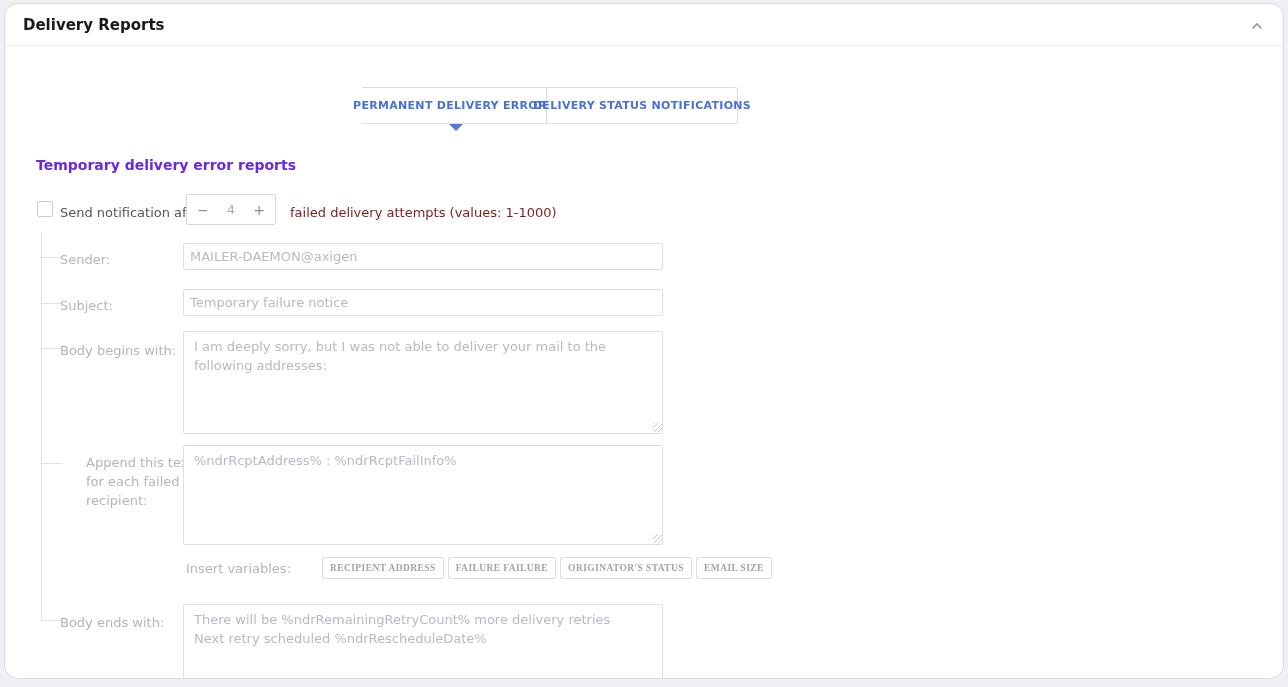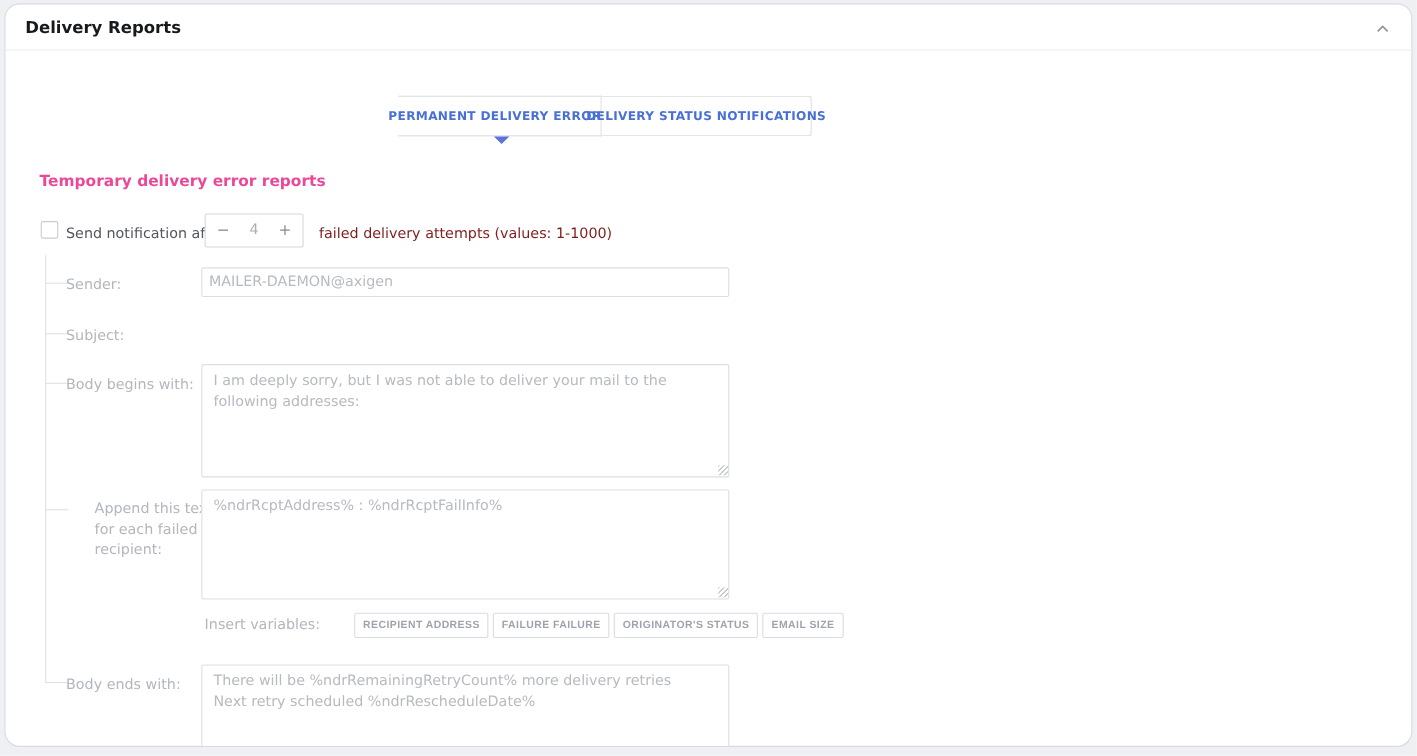--- a/index.html
+++ b/index.html
@@ -81,21 +81,21 @@
     border-left: 7px solid transparent;
     border-right: 7px solid transparent;
     border-top: 7px solid #5a73d9;
     z-index: 3;
   }
   .section-title {
     position: absolute;
     left: 31px; top: 153px;
     font-size: 14px;
     font-weight: 700;
-    color: #ec4899;
+    color: #6d28d9;
   }
   
   .checkbox {
     position: absolute;
     left: 32px; top: 197px;
     width: 16px; height: 16px;
     border: 1px solid #c9ccd2;
     border-radius: 2px;
     background: #fff;
     cursor: pointer;
@@ -196,21 +196,21 @@
     position: absolute;
     left: 317px; top: 553px;
     display: flex;
     gap: 4px;
   }
   .chip {
     border: 1px solid #d9dce1;
     border-radius: 2px;
     background: #fff;
     color: #9fa3ae;
-    font-family: Liberation Sans, sans-serif;
+    font-family: Liberation Serif, serif;
     font-size: 9.5px;
     font-weight: 700;
     letter-spacing: 0.4px;
     padding: 5px 7px;
     cursor: pointer;
     white-space: nowrap;
   }
 </style>
 </head>
 <body>
@@ -248,20 +248,21 @@
   <div class="tree-line tick tick-1"></div>
   <div class="tree-line tick tick-2"></div>
   <div class="tree-line tick tick-3"></div>
   <div class="tree-line tick tick-4"></div>
   <div class="tree-line tick tick-5"></div>
 
   <div class="field-label lbl-sender">Sender:</div>
   <input class="txt-input in-sender" value="MAILER-DAEMON@axigen" style="">
 
   <div class="field-label lbl-subject">Subject:</div>
+  <input class="txt-input in-subject" value="Temporary failure notice" style="">
 
   <div class="field-label lbl-body-begins">Body begins with:</div>
   <textarea class="txt-area ta-body-begins" spellcheck="false" style="">I am deeply sorry, but I was not able to deliver your mail to the following addresses:</textarea>
   <div class="resize-handle rh-1"></div>
 
   <div class="field-label lbl-append">Append this text for each failed recipient:</div>
   <textarea class="txt-area ta-append" spellcheck="false" style="">%ndrRcptAddress% : %ndrRcptFailInfo%</textarea>
   <div class="resize-handle rh-2"></div>
 
   <div class="lbl-insert-vars">Insert variables:</div>

